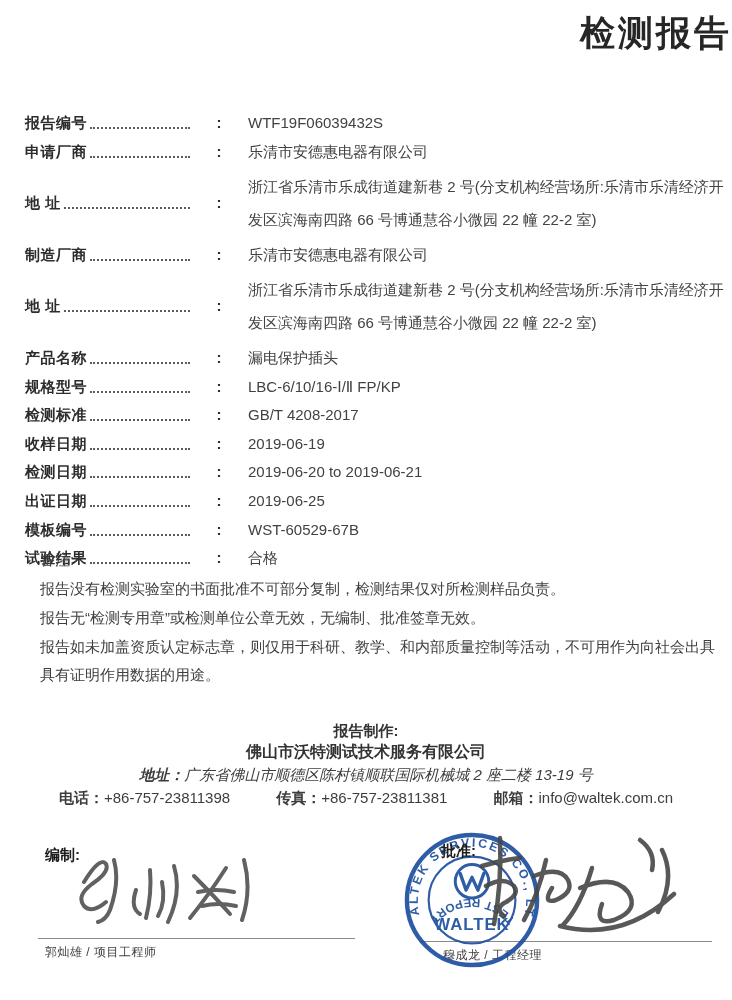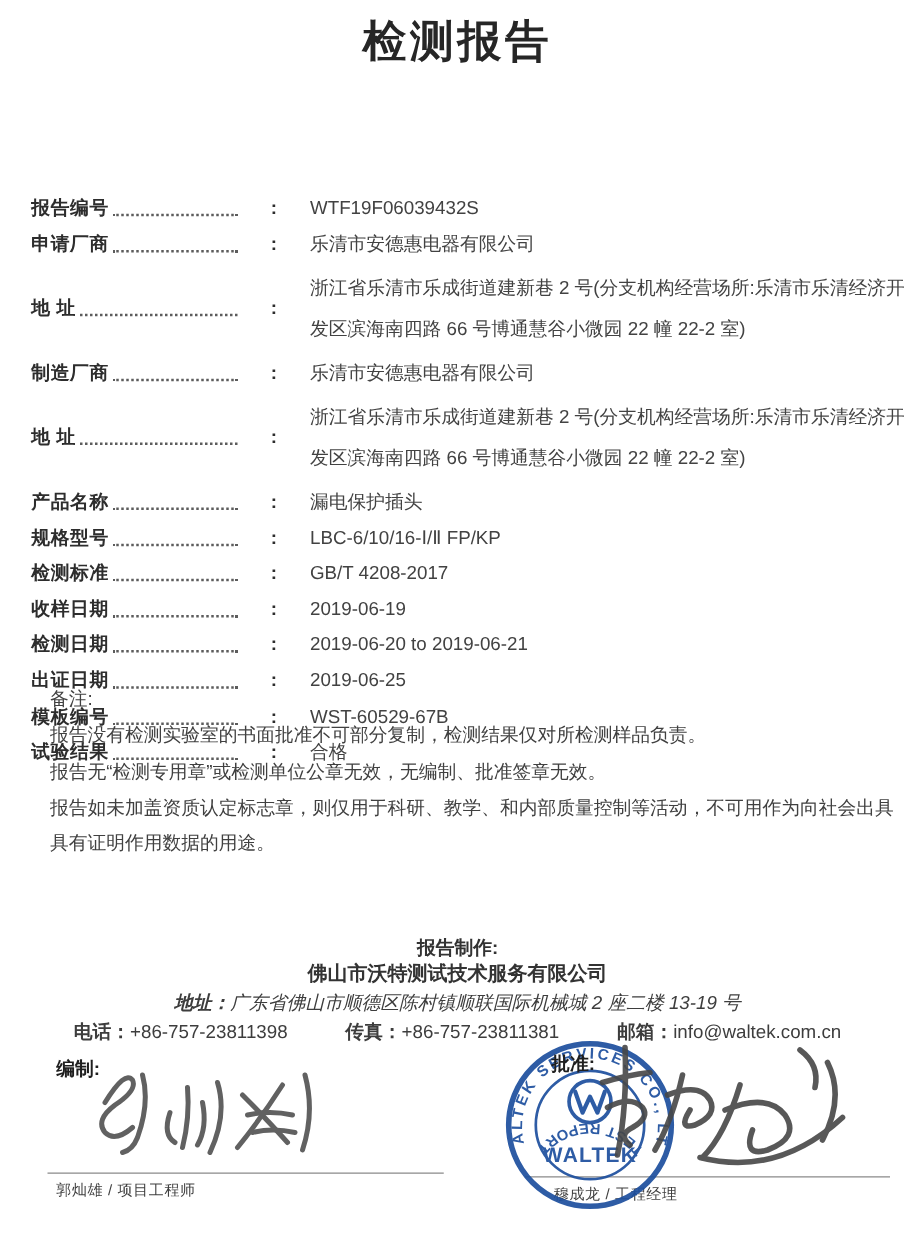--- a/index.html
+++ b/index.html
@@ -4,39 +4,39 @@
 <style>
   * { margin:0; padding:0; box-sizing:border-box; }
   html,body { background:#ffffff; }
   .page {
     position:relative; width:732px; height:1000px; margin:0 auto;
     background:#ffffff; overflow:hidden;
     font-family:"Liberation Sans", sans-serif; color:#3c3c3c;
   }
   .title {
     position:absolute; top:10px; left:0; right:0;
-    text-align:center; font-size:35px; font-weight:bold;
+    text-align:right; font-size:35px; font-weight:bold;
     letter-spacing:3px; color:#262626;
   }
   
-  .fields { position:absolute; top:113px; left:25px; right:8px;margin-top:44px; }
+  .fields { position:absolute; top:113px; left:25px; right:8px; }
   .frow { display:flex; align-items:flex-start; margin-bottom:8.6px; }
   .frow.tall { align-items:center; }
   .flabel { width:165px; display:flex; align-items:flex-end; font-weight:bold; font-size:15px; line-height:20px; color:#2d2d2d; letter-spacing:0.5px; flex-shrink:0; }
   .flabel .dots { flex:1; border-bottom:2px dotted #5c5c5c; margin:0 0 4px 3px; }
   .fcolon { width:58px; flex-shrink:0; text-align:center; font-weight:bold; font-size:15px; line-height:20px; color:#2d2d2d; }
   .fvalue { flex:1; font-size:15px; line-height:20px; color:#424242; word-break:break-all; }
   .frow.tall .fvalue { line-height:33px; }
   
   .notes { position:absolute; top:546px; left:25px; right:12px; font-size:15px; color:#404040;margin-left:15px; }
   .notes .note-heading { line-height:28px; }
   .notes .note-line { line-height:28px; margin-top:1px; }
   
   .maker { position:absolute; top:720px; left:0; right:0; text-align:center; color:#333; }
-  .maker-heading { font-size:15px; font-weight:bold; line-height:21px;margin-top:28px; }
+  .maker-heading { font-size:15px; font-weight:bold; line-height:21px; }
   .maker-company { font-size:16px; font-weight:bold; line-height:22px; }
   .maker-address { font-size:15px; line-height:23px; color:#3d3d3d;font-style:italic; }
   .maker-contacts { font-size:15px; line-height:23px; color:#3d3d3d; }
   .maker-contacts .seg { display:inline-block; margin:0 21px; }
   .mk-lab { font-weight:bold; }
   
   .sig-label { position:absolute; font-size:15px; font-weight:bold; color:#1f1f1f; z-index:5; }
   .lab-prep { top:846px; left:45px; }
   .lab-appr { top:842px; left:441px; }
   .sig-line { position:absolute; height:0; border-top:1.5px solid #8a8a8a; }

